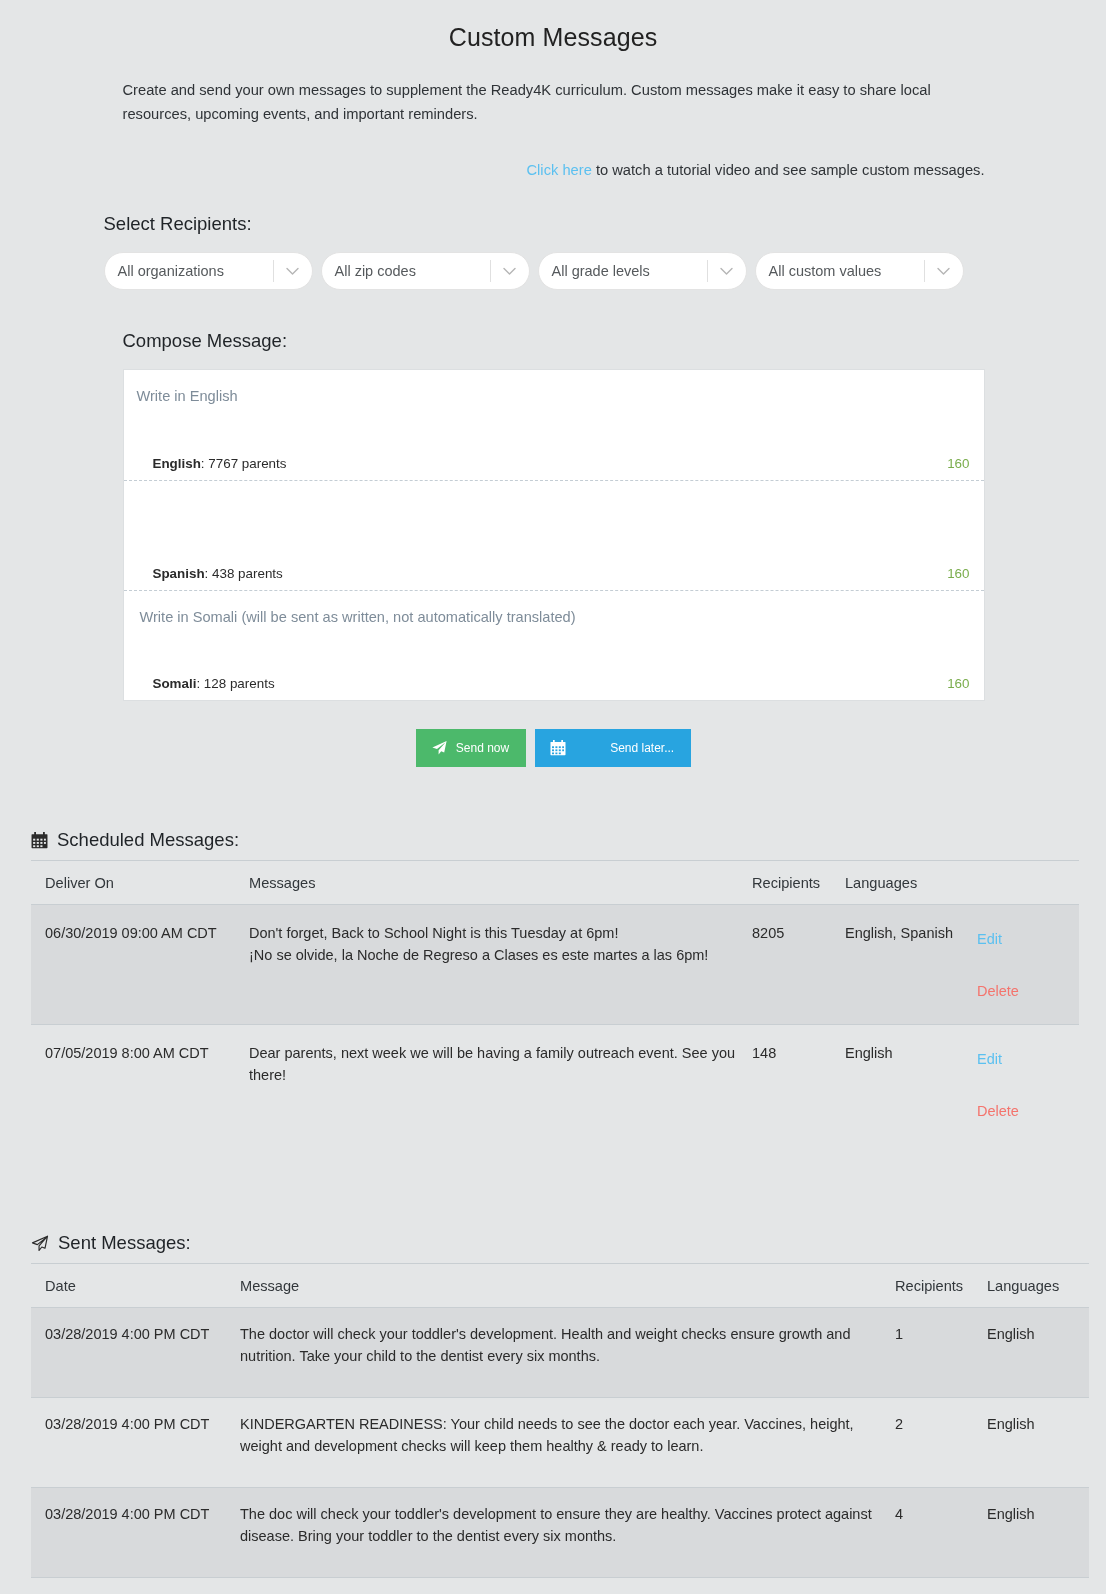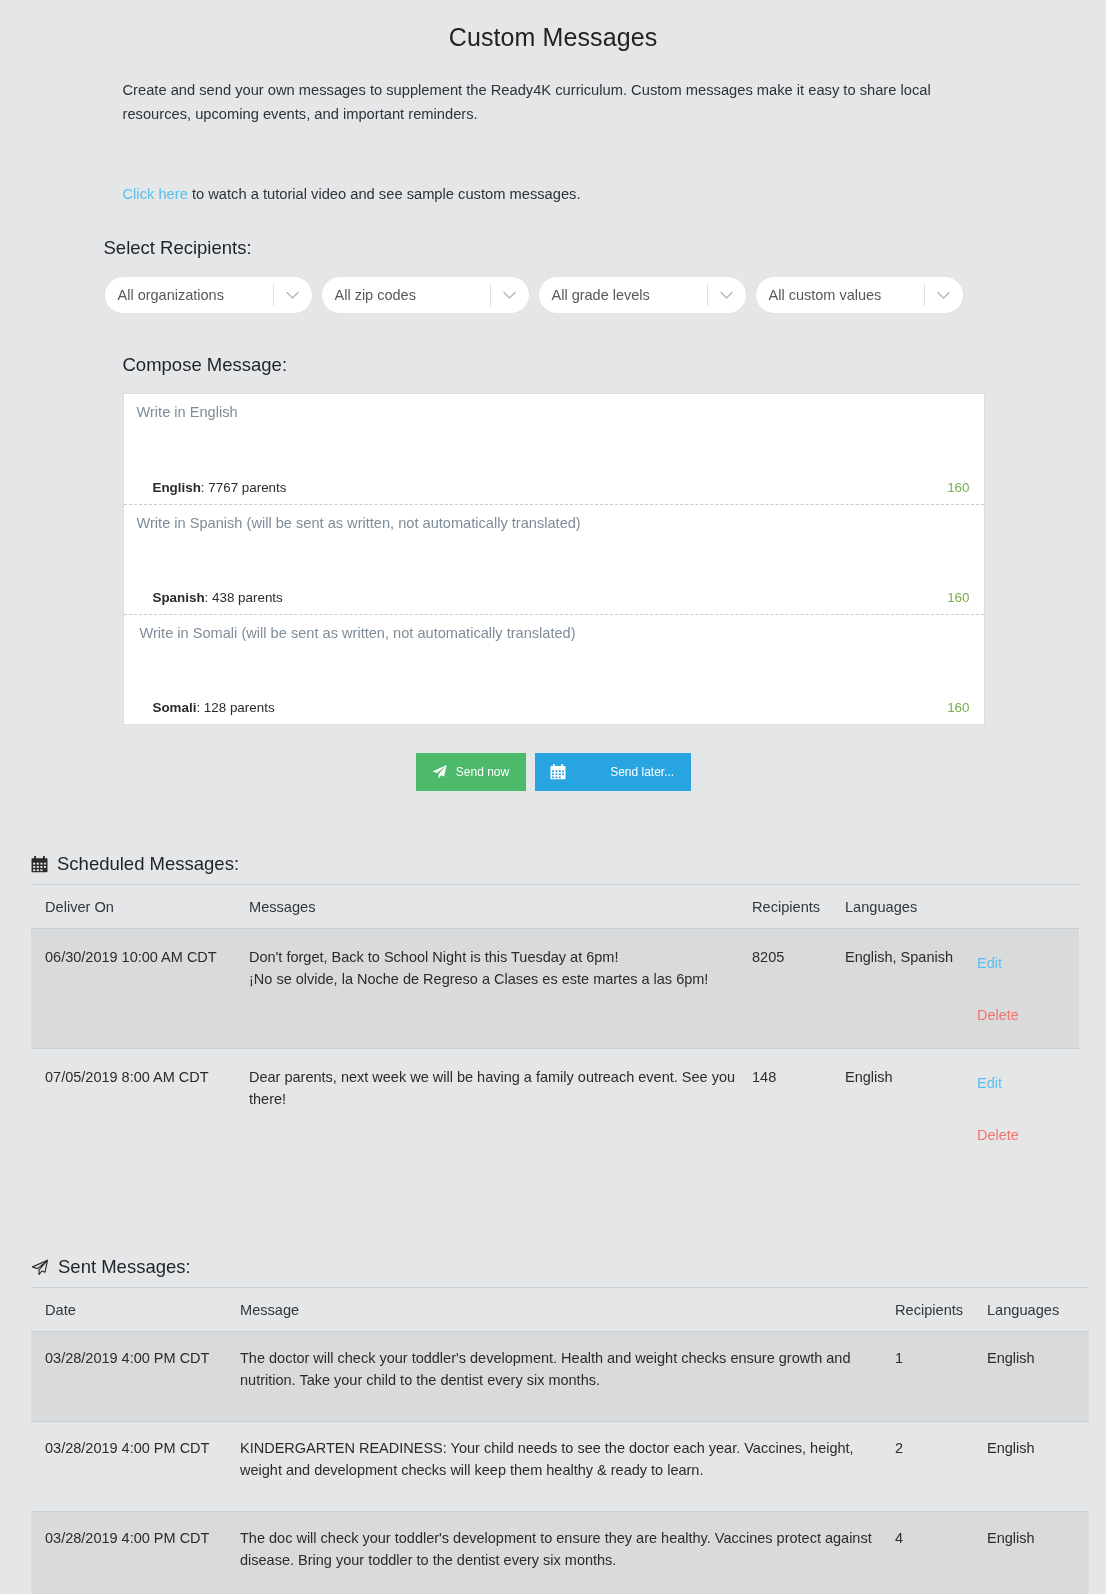--- a/index.html
+++ b/index.html
@@ -39,21 +39,22 @@
   .intro-text {
     font-size: 14.7px;
     line-height: 24px;
     color: #2f3337;
     margin: 26px 0 0 0;
   }
   .tutorial-line {
     font-size: 14.7px;
     line-height: 24px;
     color: #2f3337;
-    margin: 56px 0 0 0;
+    margin: 32px 0 0 0;
+    text-align: right;
   }
   .link-blue {
     color: #5bc0f0;
     text-decoration: none;
     cursor: pointer;
   }
 
   
   .section-label {
     font-size: 18.5px;
@@ -120,21 +121,21 @@
     margin-top: 17px;
     background: #ffffff;
     border: 1px solid #dcdfe1;
     box-sizing: border-box;
     width: 862px;
   }
   .compose-pane {
     position: relative;
     height: 110px;
     box-sizing: border-box;
-    padding: 8px 14px 0 13px;
+    padding: 16px 14px 0 13px;
   }
   .compose-pane.has-divider { border-top: 1px dashed #c4cdd4; }
   .compose-pane.indent { padding-left: 16px; }
   .compose-placeholder {
     font-size: 14.6px;
     color: #7e8c99;
     line-height: 20px;
   }
   .compose-footer {
     position: absolute;
@@ -310,21 +311,20 @@
 
       <div class="compose-pane">
         <div class="compose-placeholder">Write in English</div>
         <div class="compose-footer">
           <span class="lang-count"><b>English</b><span>: 7767 parents</span></span>
           <span class="char-count">160</span>
         </div>
       </div>
 
       <div class="compose-pane has-divider">
-        <div class="compose-placeholder">Write in Spanish (will be sent as written, not automatically translated)</div>
         <div class="compose-footer">
           <span class="lang-count"><b>Spanish</b><span>: 438 parents</span></span>
           <span class="char-count">160</span>
         </div>
       </div>
 
       <div class="compose-pane has-divider indent">
         <div class="compose-placeholder">Write in Somali (will be sent as written, not automatically translated)</div>
         <div class="compose-footer">
           <span class="lang-count"><b>Somali</b><span>: 128 parents</span></span>
@@ -395,21 +395,21 @@
         <tr>
           <th class="sch-col-1">Deliver On</th>
           <th class="sch-col-2">Messages</th>
           <th class="sch-col-3">Recipients</th>
           <th class="sch-col-4">Languages</th>
           <th class="sch-col-5"></th>
         </tr>
       </thead>
       <tbody>
         <tr class="striped">
-          <td class="sch-col-1">06/30/2019 10:00 AM CDT</td>
+          <td class="sch-col-1">06/30/2019 09:00 AM CDT</td>
           <td class="sch-col-2">
             <span class="msg-line">Don't forget, Back to School Night is this Tuesday at 6pm!</span>
             <span class="msg-line">¡No se olvide, la Noche de Regreso a Clases es este martes a las 6pm!</span>
           </td>
           <td class="sch-col-3">8205</td>
           <td class="sch-col-4">English, Spanish</td>
           <td class="sch-col-5 action-cell">
             <a class="action-link action-edit">Edit</a>
             <a class="action-link action-delete">Delete</a>
           </td>

